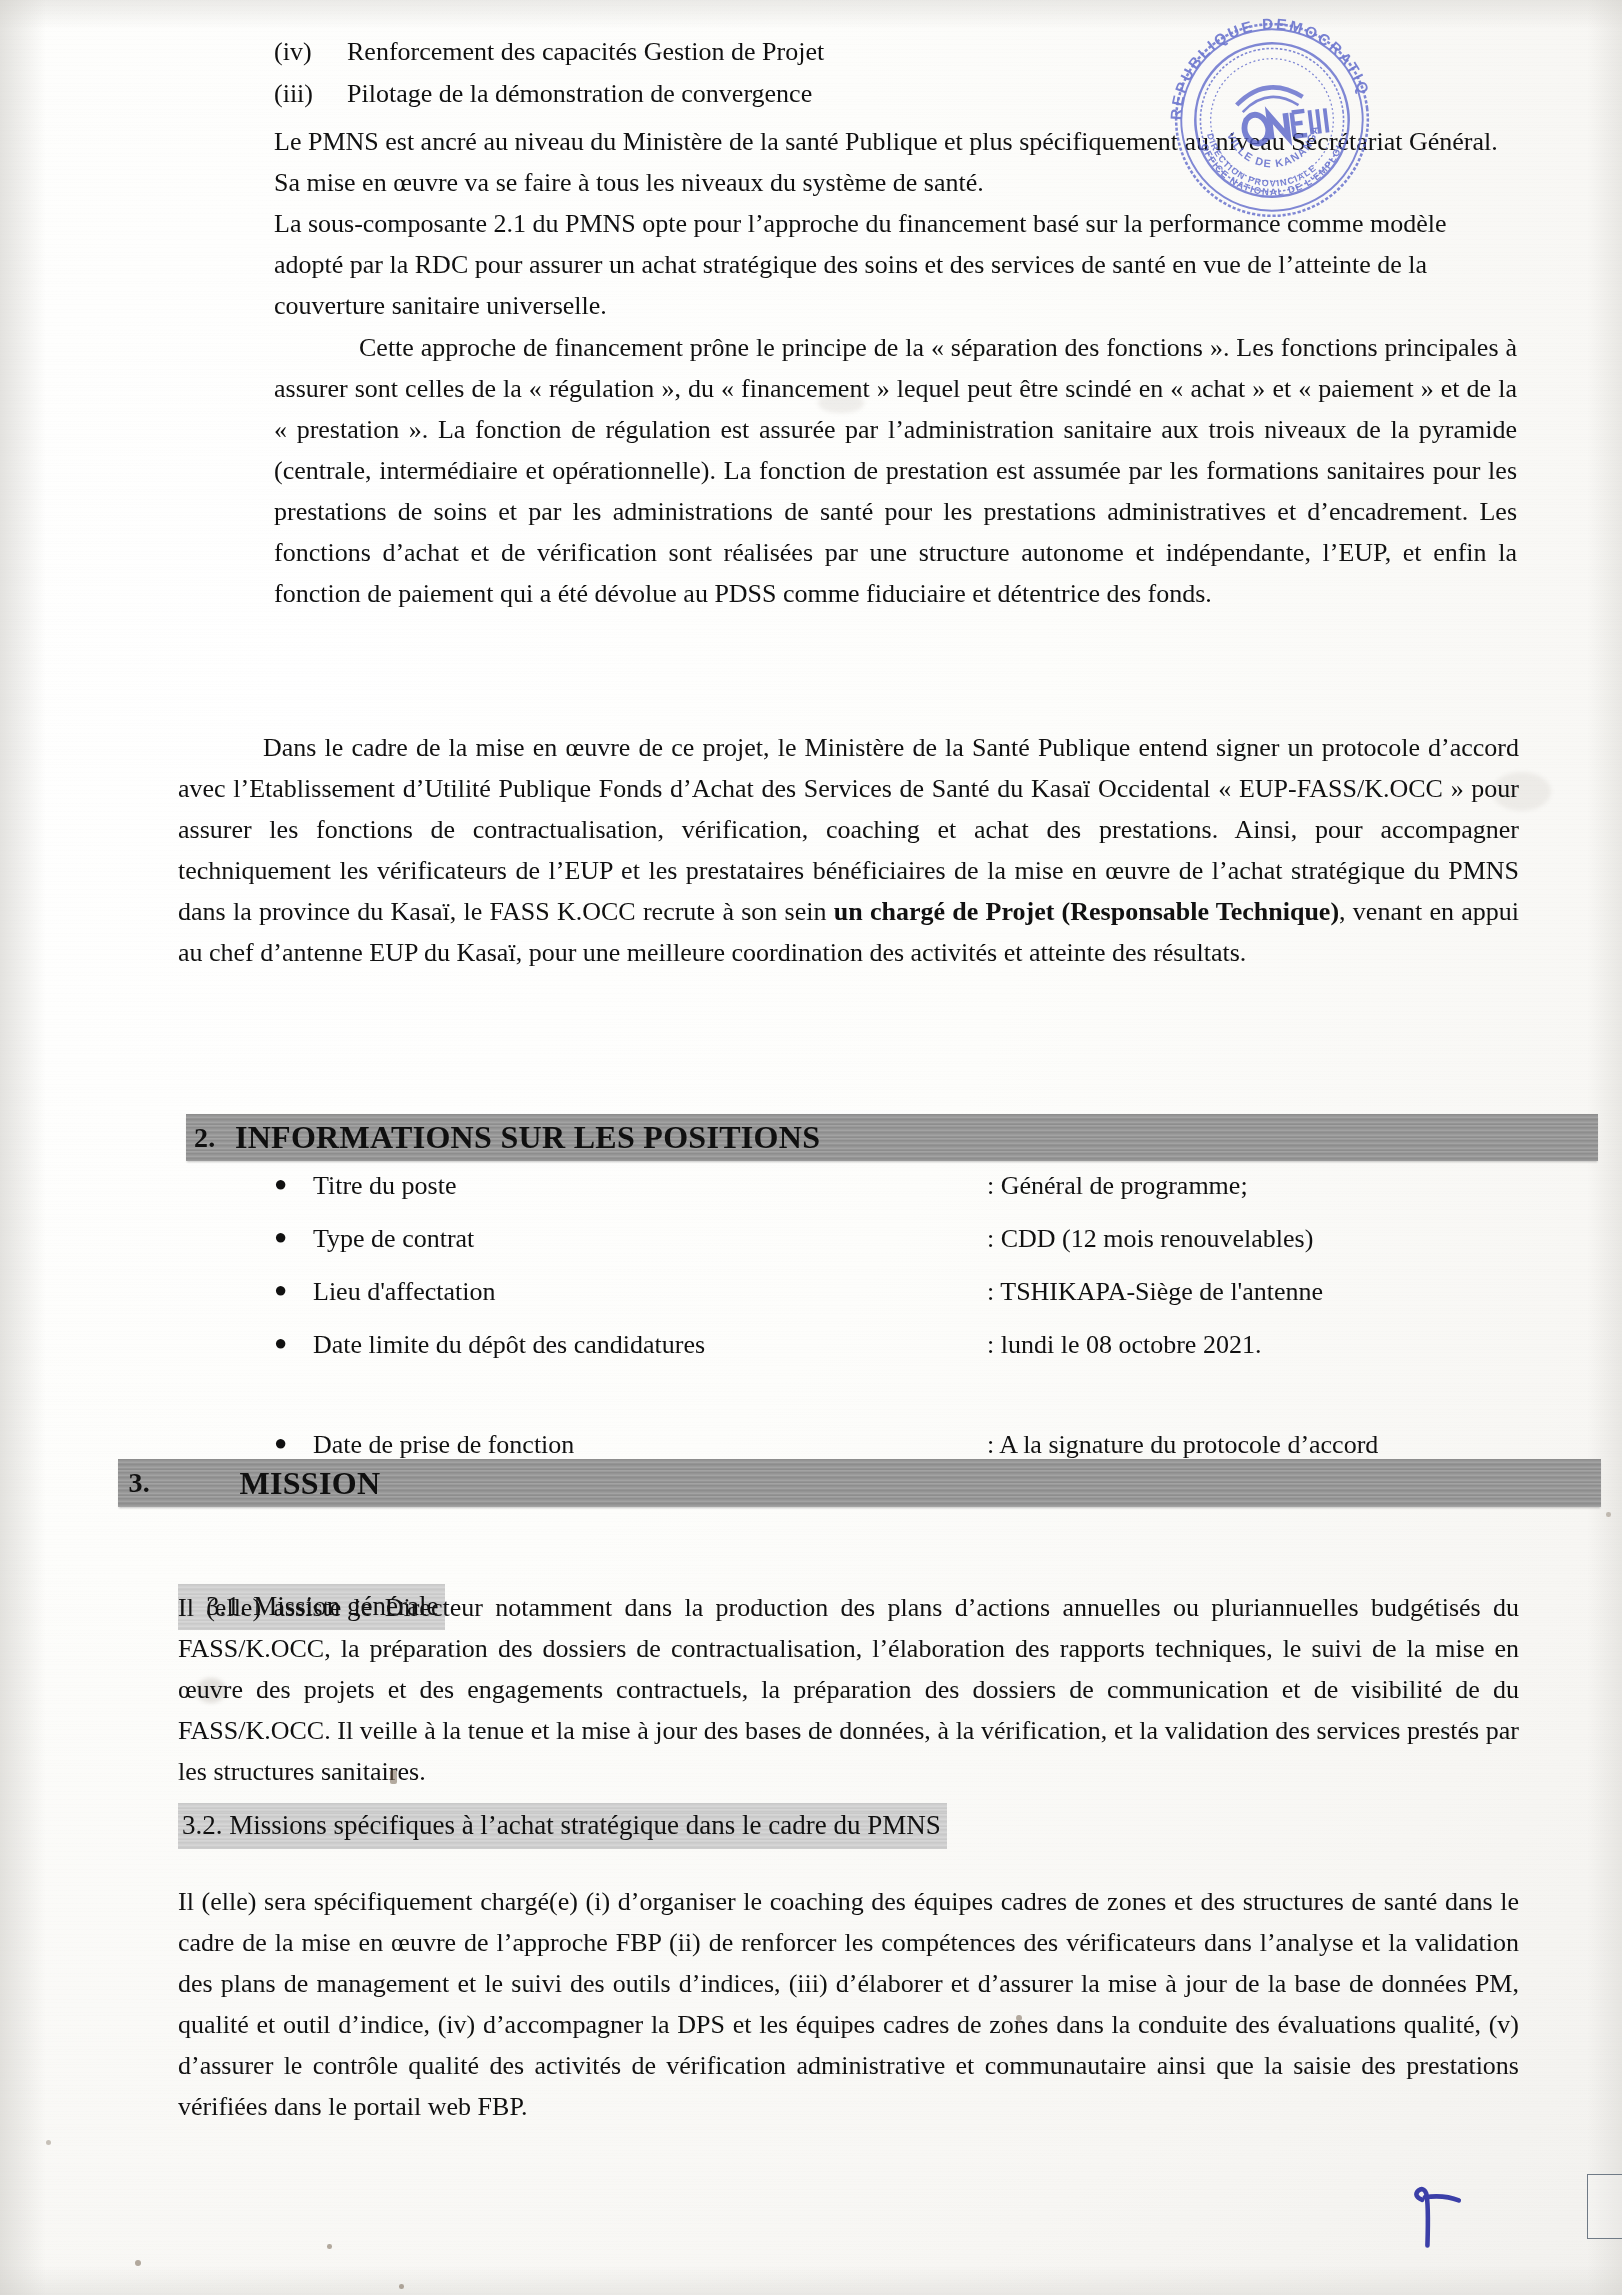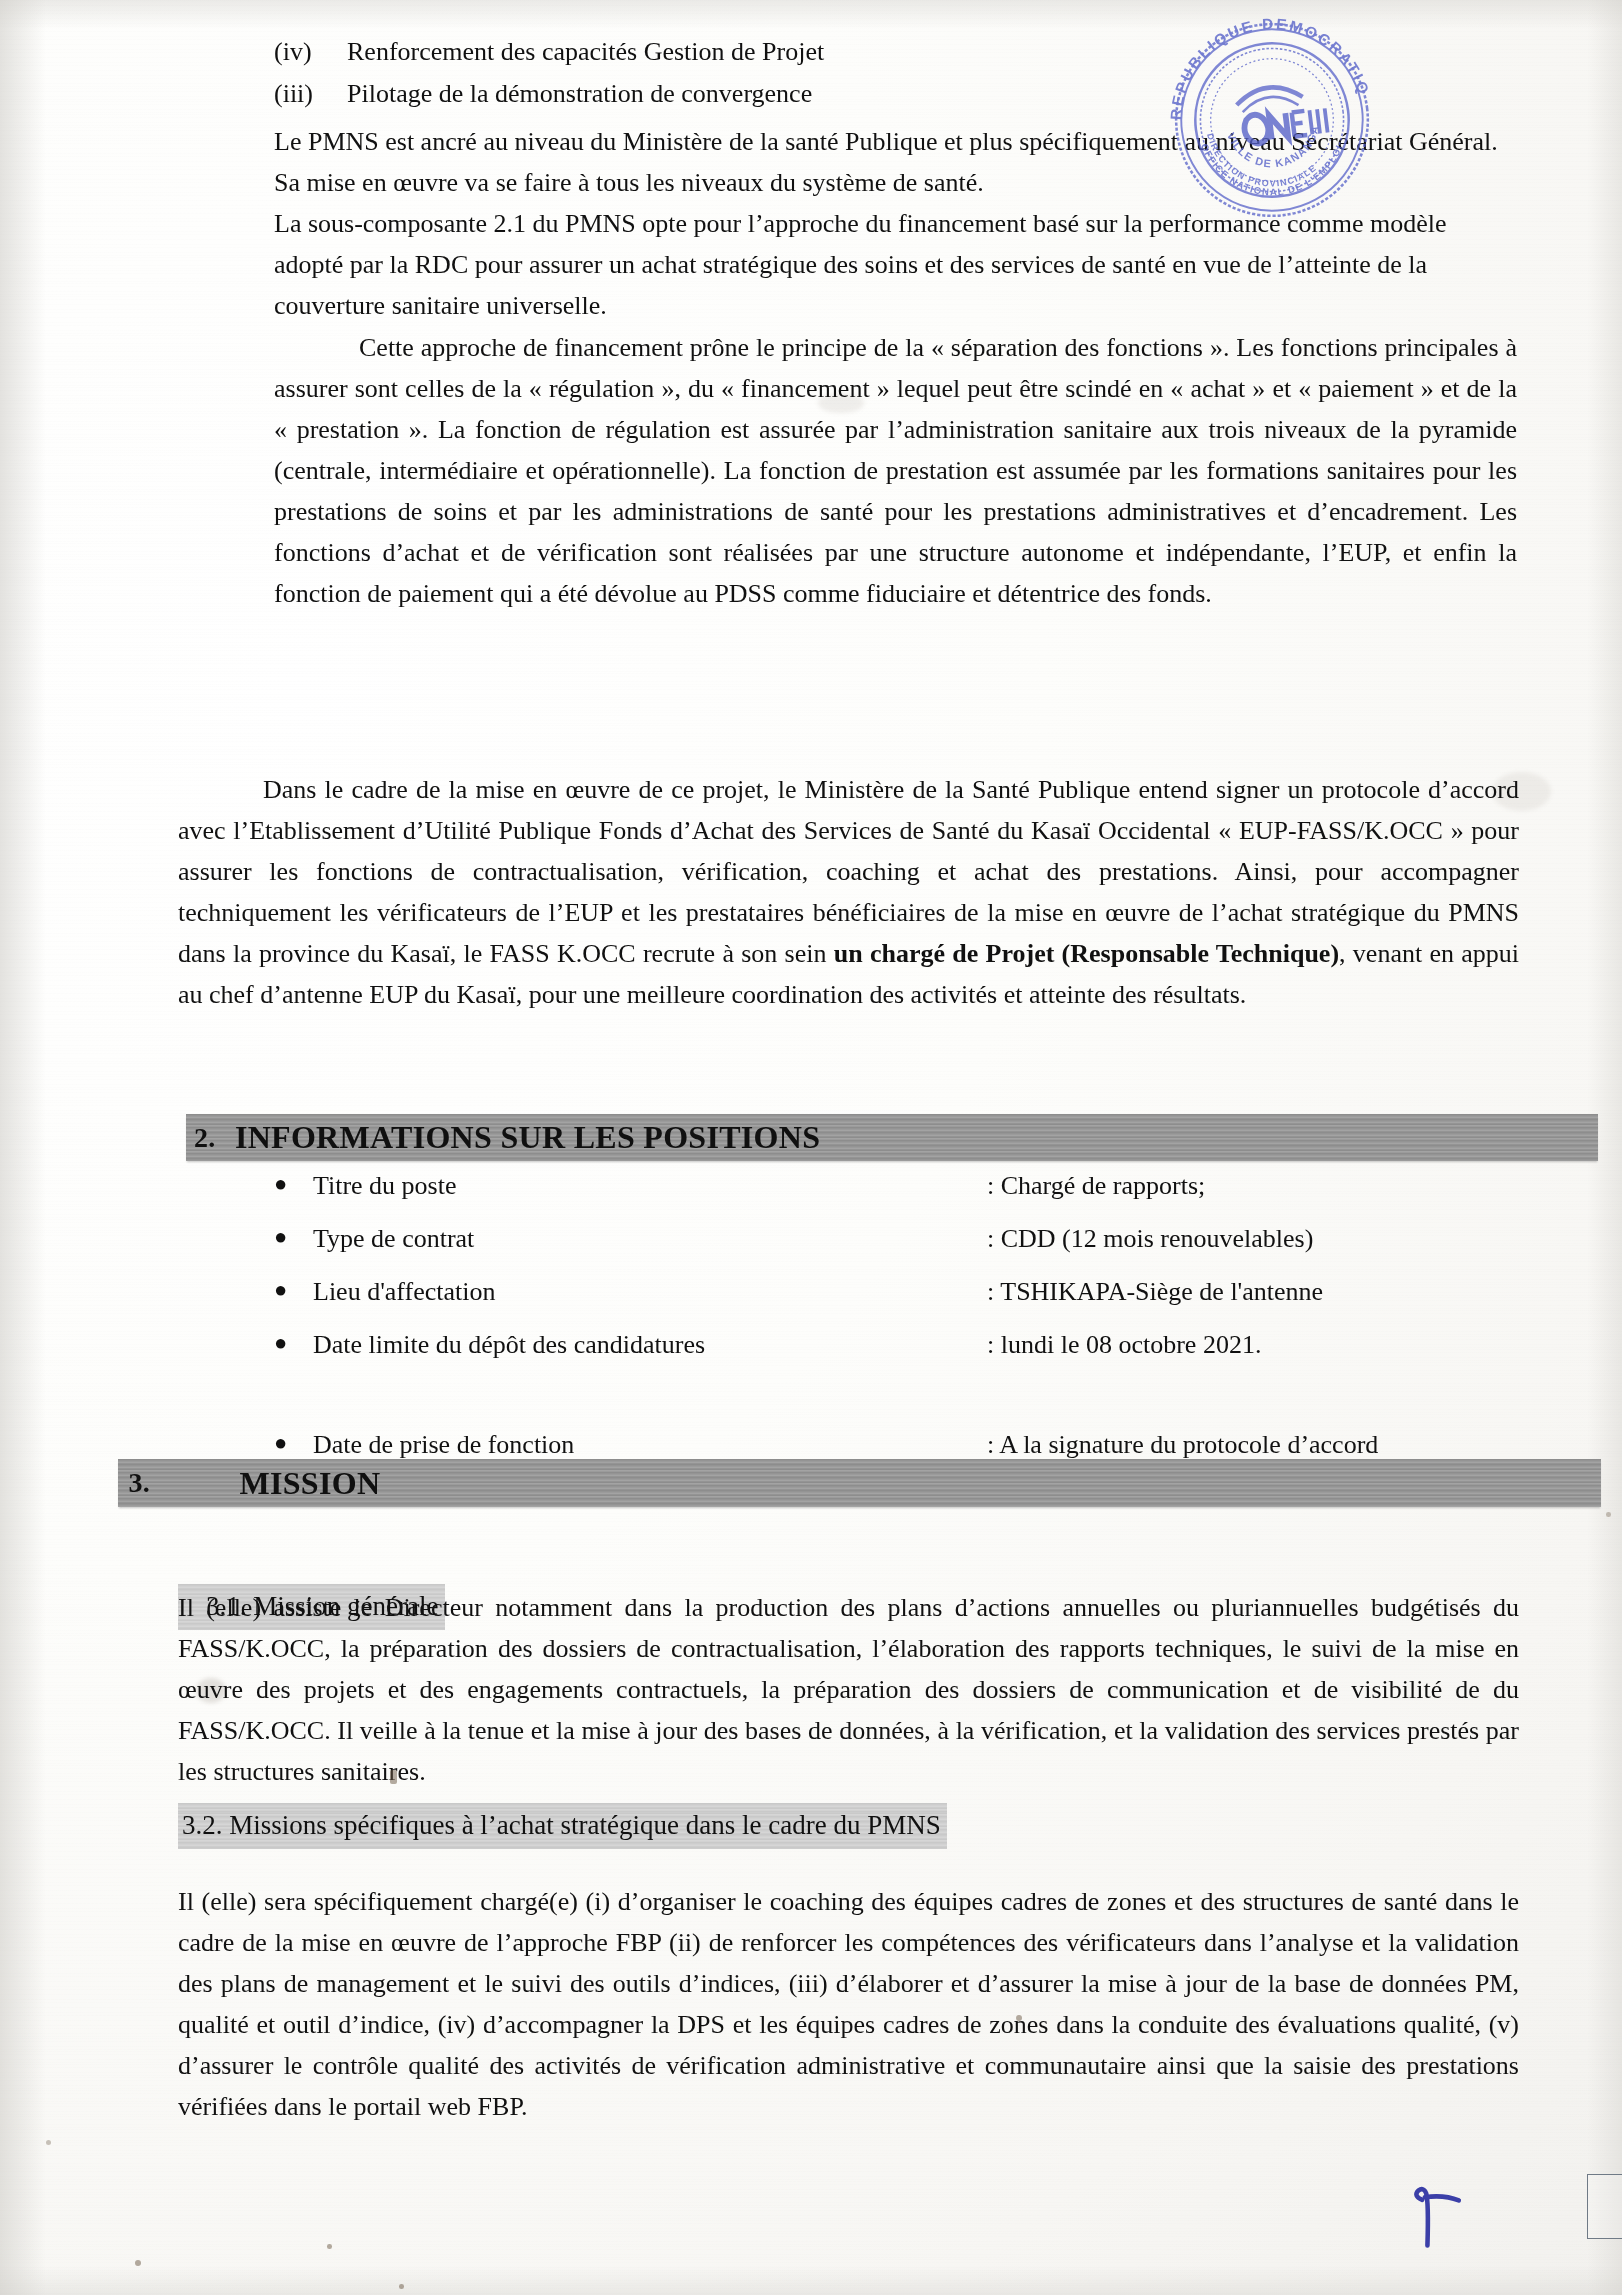--- a/index.html
+++ b/index.html
@@ -69,21 +69,21 @@
     font-size:26px;
     line-height:41px;
     text-align:justify;
     text-justify:inter-word;
   }
   p.just{ text-align:justify; }
 
   #p-ancre{ left:274px; top:121px; width:1243px; text-align:left; }
   #p-sous { left:274px; top:203px; width:1243px; text-align:left;}
   #p-cette{ left:274px; top:327px; width:1243px; text-indent:85px; }
-  #p-dans { left:178px; top:769px; width:1341px; text-indent:85px; }
+  #p-dans { left:178px; top:727px; width:1341px; text-indent:85px; }
 
   
   .secbar{
     position:absolute;
     background:
       repeating-linear-gradient(
         to bottom,
         #8d8d8d 0px, #8d8d8d 0.7px,
         #a3a3a3 0.7px, #a3a3a3 1.3px,
         #949494 1.3px, #949494 2px,
@@ -245,21 +245,21 @@
 
   <div class="secbar" id="bar2">
     <span class="sn">2.</span>
     <span class="st">INFORMATIONS SUR LES POSITIONS</span>
   </div>
 
   <div id="infolist">
     <div class="irow">
       <span class="bul">●</span>
       <span class="lab">Titre du poste</span>
-      <span class="val">: Chargé de rapports;</span>
+      <span class="val">: Général de programme;</span>
     </div>
     <div class="irow">
       <span class="bul">●</span>
       <span class="lab">Type de contrat</span>
       <span class="val">: CDD (12 mois renouvelables)</span>
     </div>
     <div class="irow">
       <span class="bul">●</span>
       <span class="lab">Lieu d'affectation</span>
       <span class="val">: TSHIKAPA-Siège de l'antenne</span>

